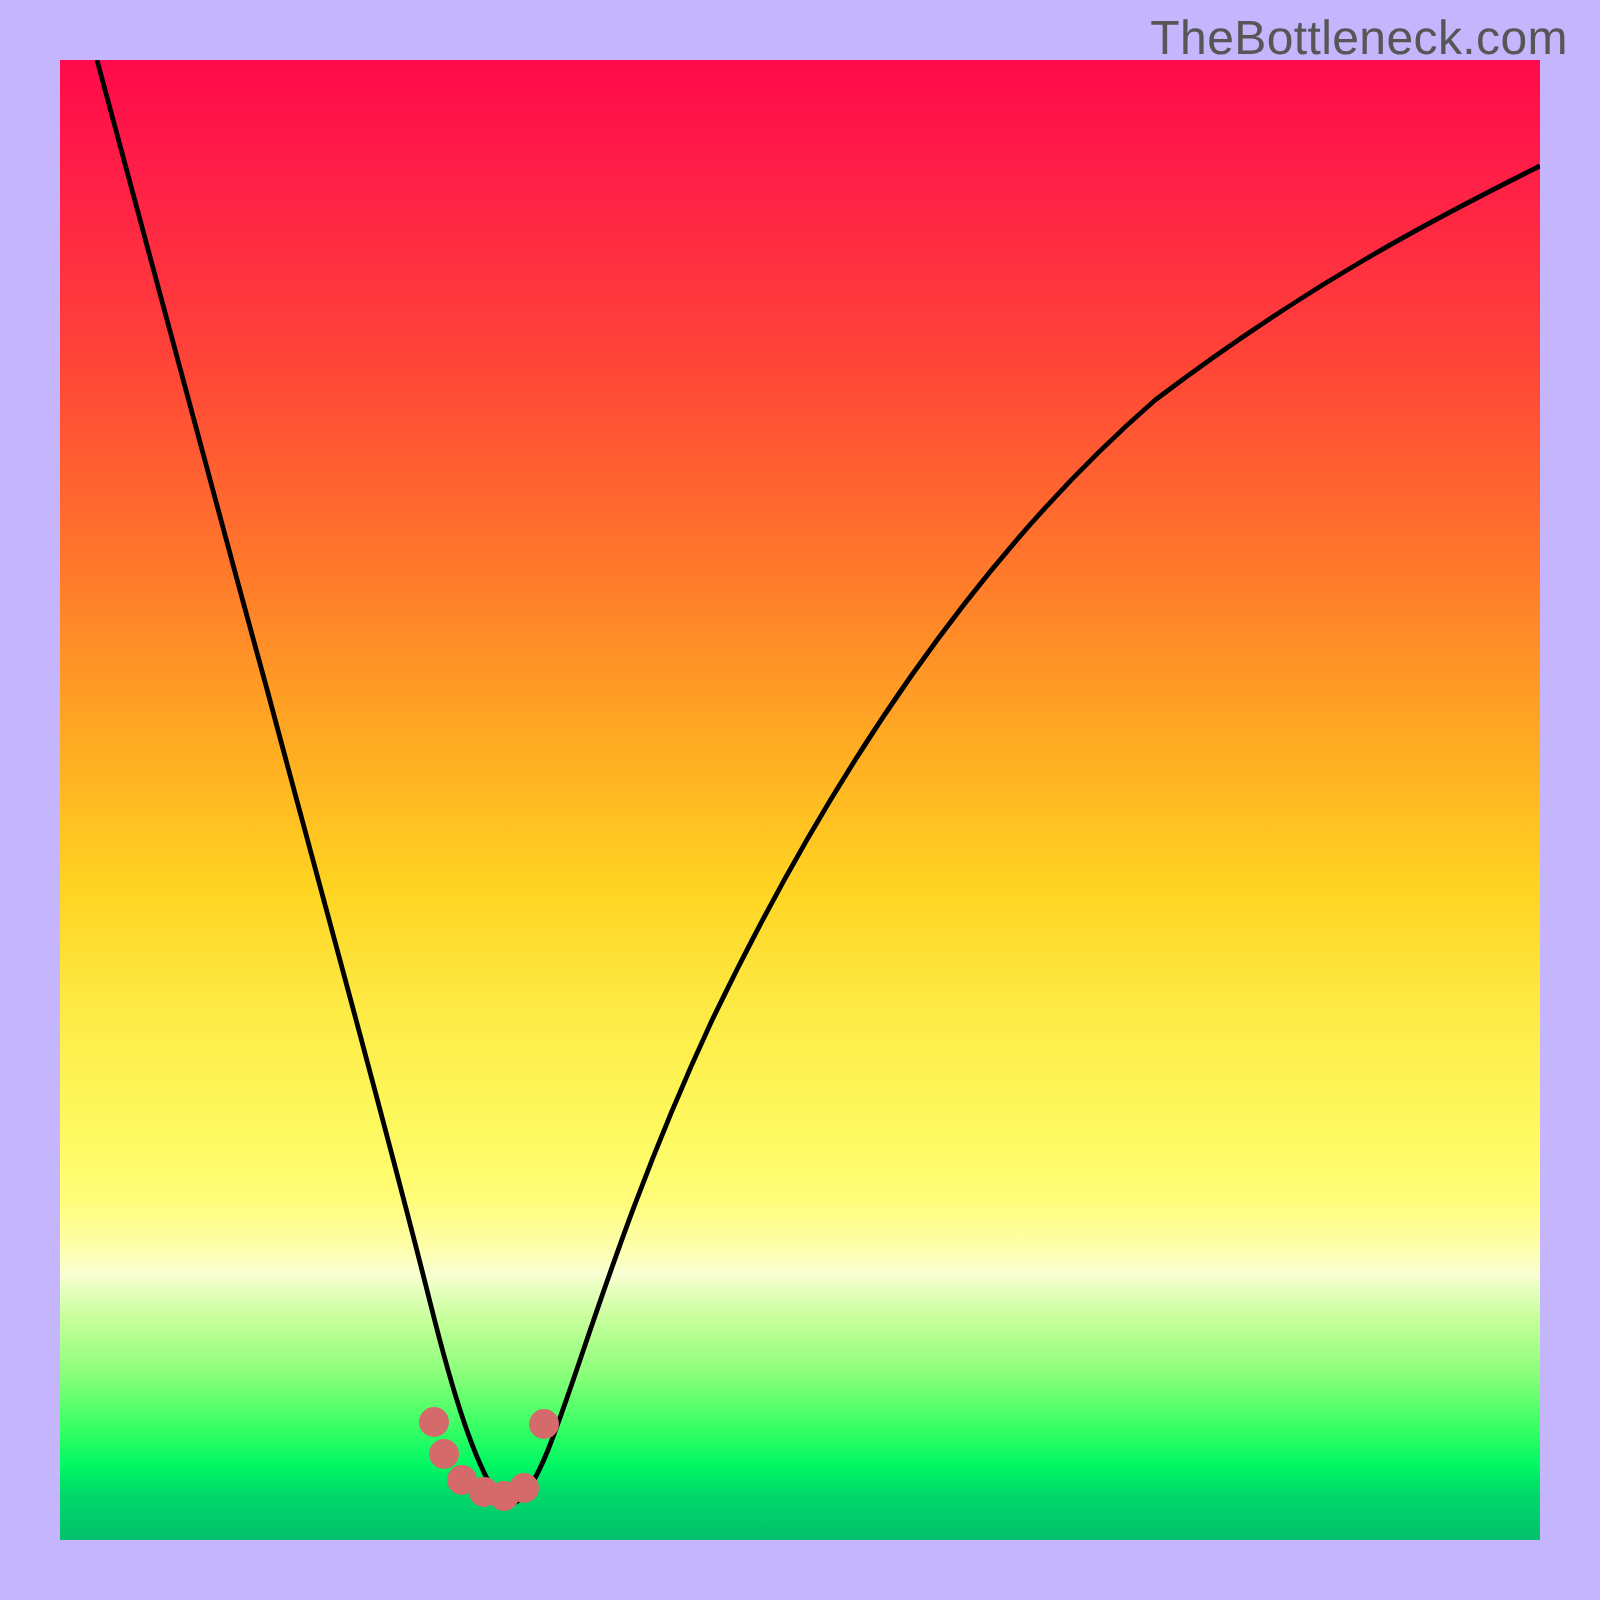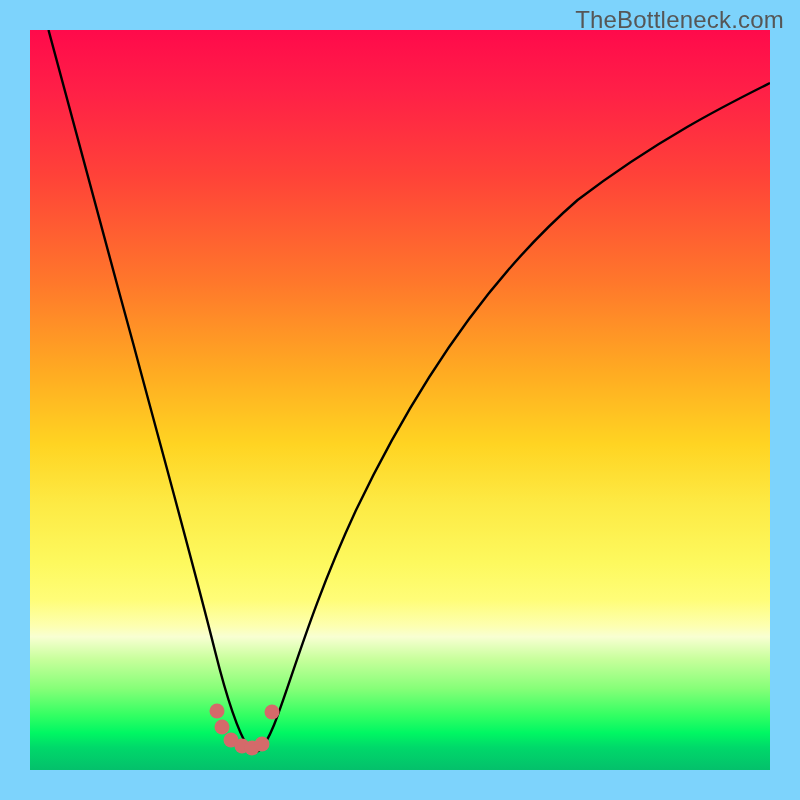--- a/index.html
+++ b/index.html
@@ -8,21 +8,21 @@
     width: 800px;
     height: 800px;
     background: #000;
     overflow: hidden;
     font-family: Arial, Helvetica, sans-serif;
   }
   .outer {
     position: relative;
     width: 800px;
     height: 800px;
-    background: #7dd3fc;
+    background: #c4b5fd;
   }
   .watermark {
     position: absolute;
     top: 6px;
     right: 16px;
     font-size: 24px;
     font-weight: 500;
     color: #565656;
     z-index: 5;
     letter-spacing: 0.2px;

